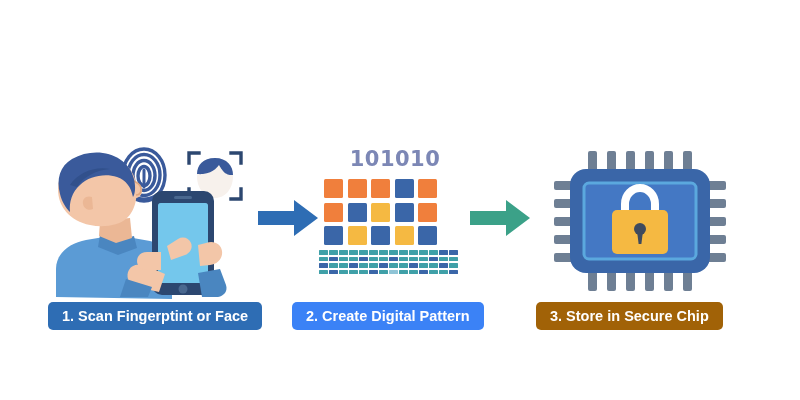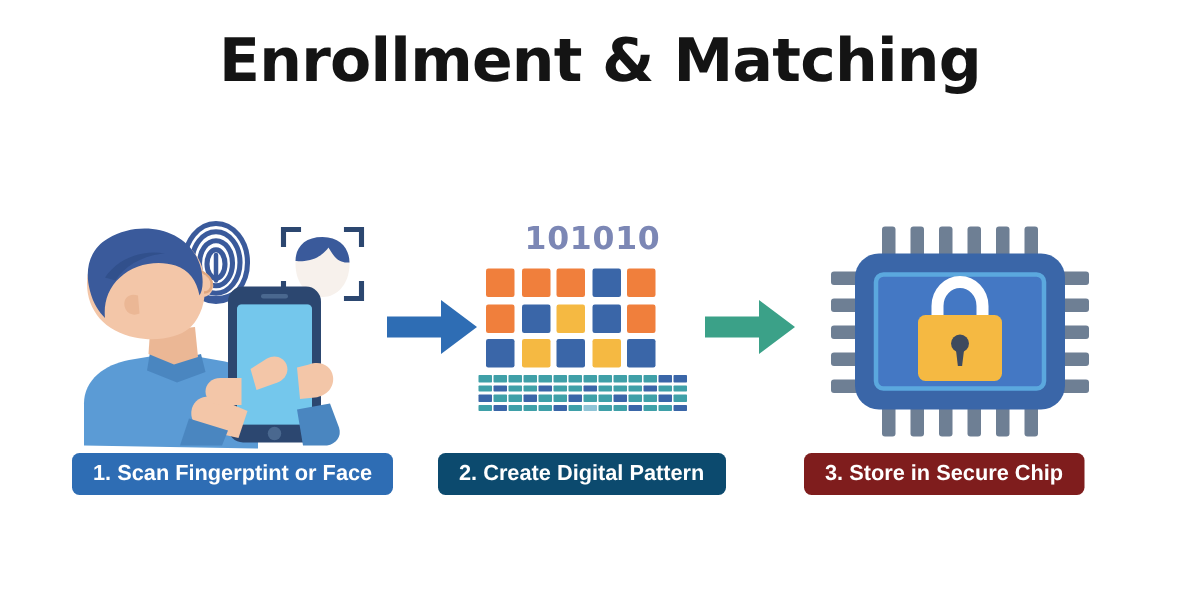--- a/index.html
+++ b/index.html
@@ -111,21 +111,20 @@
   }
   .dot { height: 4.5px; border-radius: 0.5px; }
 
   svg { display: block; overflow: visible; }
 </style>
 </head>
 <body>
 
 <div id="infographic">
 
-  <div class="title">Enrollment &amp; Matching</div>
 
   <div class="stage" id="stage-scan">
     <div class="art">
       <svg width="200" height="150" viewBox="0 0 200 150">
 
         <g fill="none" stroke="#3A5A9B" stroke-linecap="round">
           <ellipse cx="96" cy="28" rx="21" ry="26" stroke-width="3.4"></ellipse>
           <ellipse cx="96" cy="28" rx="16" ry="20.5" stroke-width="3.4"></ellipse>
           <ellipse cx="96" cy="28.5" rx="11" ry="15" stroke-width="3.4"></ellipse>
           <ellipse cx="96" cy="29" rx="6" ry="9.5" stroke-width="3.4"></ellipse>
@@ -326,16 +325,16 @@
           <path d="M77 66 v-9 c0 -9 7 -16 15 -16 c8 0 15 7 15 16 v9" fill="none" stroke="#FFFFFF" stroke-width="8" stroke-linecap="round"></path>
           <rect x="64" y="63" width="56" height="44" rx="5" fill="#F5B942"></rect>
           <circle cx="92" cy="82" r="6" fill="#3E4A5E"></circle>
           <path d="M89 84 h6 l-1.6 13 h-2.8 z" fill="#3E4A5E"></path>
         </g>
       </svg>
     </div>
   </div>
 
   <div class="label" id="label-scan" style="background: rgb(46, 109, 180);">1. Scan Fingerptint or Face</div>
-  <div class="label" id="label-pattern" style="background: #0c4a6e;">2. Create Digital Pattern</div>
-  <div class="label" id="label-chip" style="background: #7f1d1d;">3. Store in Secure Chip</div>
+  <div class="label" id="label-pattern" style="background: #3b82f6;">2. Create Digital Pattern</div>
+  <div class="label" id="label-chip" style="background: #a16207;">3. Store in Secure Chip</div>
 
 </div>
 
 </body></html>

